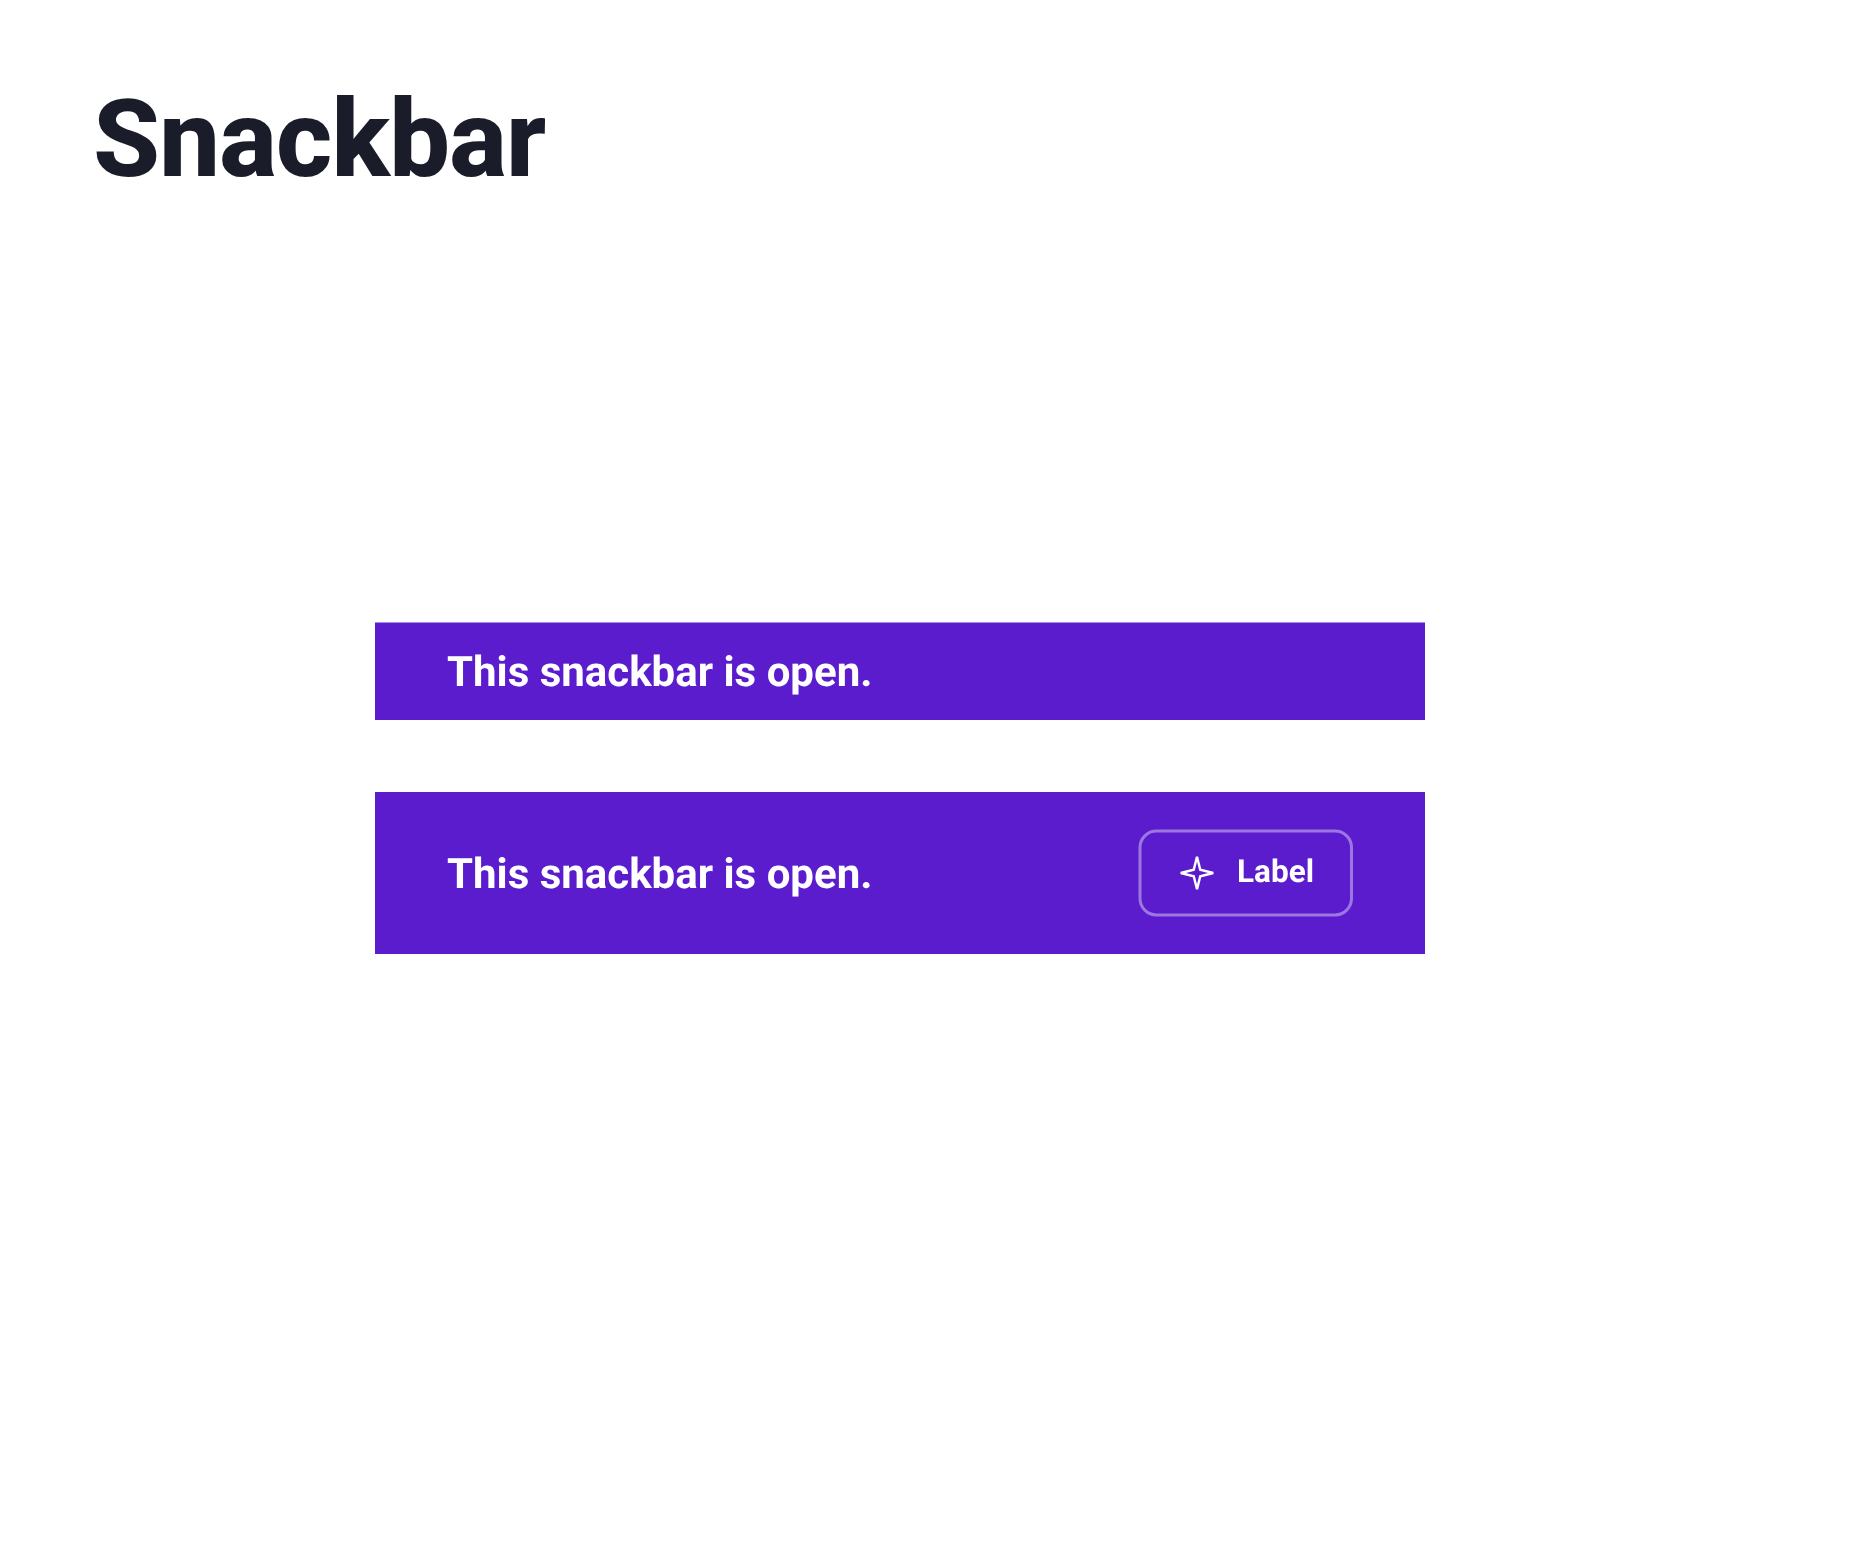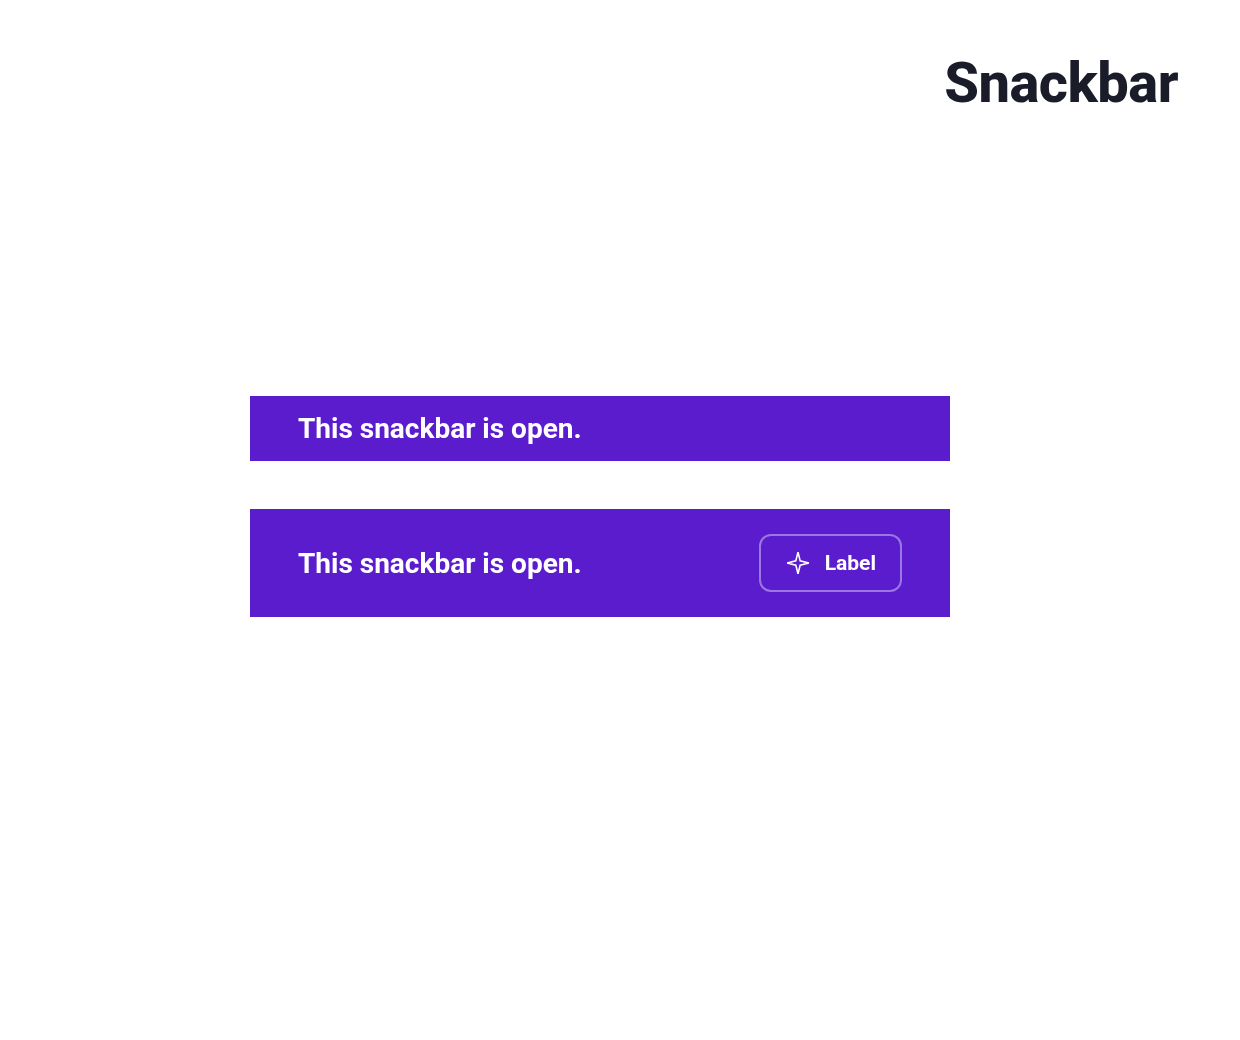--- a/index.html
+++ b/index.html
@@ -10,26 +10,25 @@
     
     body {
       font-family: -apple-system, BlinkMacSystemFont, 'Segoe UI', Roboto, Helvetica, Arial, sans-serif;
       background: #ffffff;
       width: 1240px;
       height: 1040px;
       padding: 50px 62px;
     }
     
     .page-title {
-      font-size: 56px;
+      font-size: 72px;
       font-weight: 800;
       color: #1a1d29;
       margin-bottom: 280px;
       letter-spacing: -0.5px;
-      text-align: right;
     }
     
     .snackbar-container {
       display: flex;
       flex-direction: column;
       gap: 48px;
       margin-left: 188px;
       width: 700px;
     }
     

